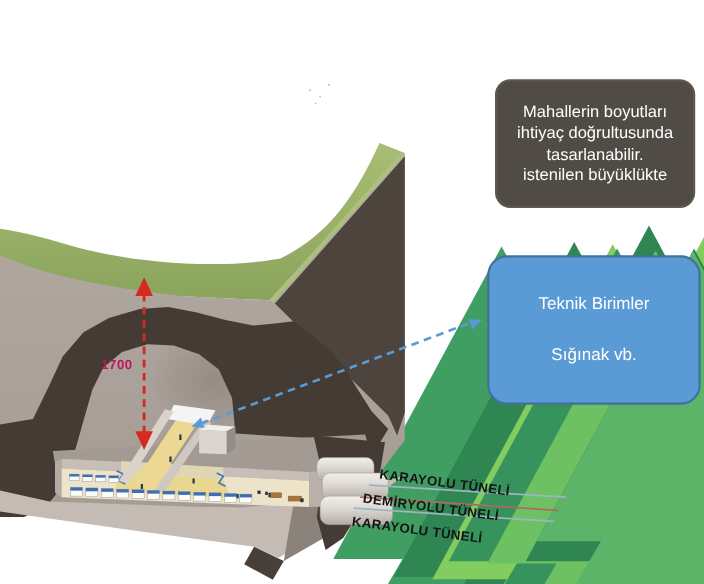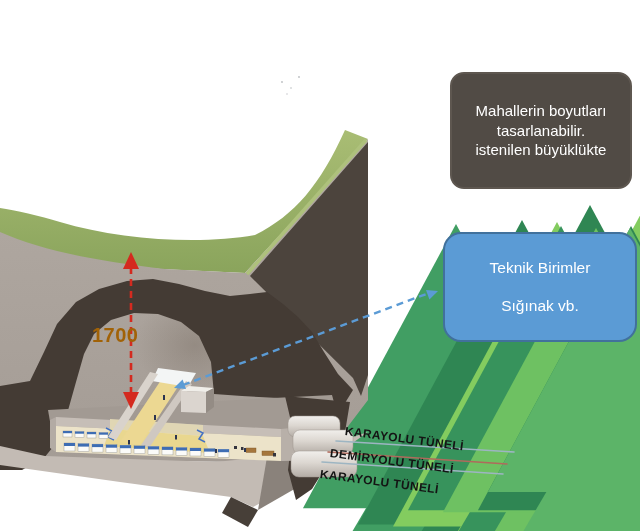--- a/index.html
+++ b/index.html
@@ -5,28 +5,28 @@
   html,body{margin:0;padding:0;background:#ffffff;}
   .stage{position:relative;width:640px;height:531px;background:#ffffff;overflow:hidden;
          font-family:"Liberation Sans",sans-serif;}
   .illustration{position:absolute;left:0;top:0;}
 
   
   .callout{position:absolute;box-sizing:border-box;display:flex;flex-direction:column;
            align-items:center;justify-content:center;text-align:left;color:#ffffff;}
   .callout-gray{left:450px;top:72px;width:182px;height:117px;background:#514b45;
                 border:2px solid #5e5750;border-radius:14px;font-size:15px;line-height:19.5px;}
-  .callout-blue{left:443px;top:232px;width:194px;height:110px;background:#5b9bd5;
+  .callout-blue{left:443px;top:232px;width:194px;height:136px;background:#5b9bd5;
                 border:2px solid #41719c;border-radius:18px;font-size:15.5px;
                 justify-content:space-evenly;padding:6px 0;}
   .callout .line{white-space:nowrap;}
 
   
-  .dim-label{position:absolute;left:92px;top:324px;color:#a16207;font-weight:bold;
-             font-size:20px;letter-spacing:.5px;}
+  .dim-label{position:absolute;left:92px;top:324px;color:#be185d;font-weight:bold;
+             font-size:12px;letter-spacing:.5px;}
 
   
   .tunnel-label{position:absolute;font-weight:bold;font-size:12px;color:#141414;
                 letter-spacing:.4px;white-space:nowrap;transform-origin:left top;
                 transform:rotate(7.5deg);}
   .tunnel-label.t1{left:346px;top:424px;}
   .tunnel-label.t2{left:331px;top:446px;}
   .tunnel-label.t3{left:321px;top:467px;}
 
   
@@ -243,20 +243,21 @@
       <line x1="183" y1="385" x2="429" y2="293" stroke="#5b9bd5" stroke-width="2.4" stroke-dasharray="7 5"></line>
       <polygon points="438,291 429.4,299.5 426,290.1" fill="#5b9bd5"></polygon>
       <polygon points="174,388 186,388.9 182.6,379.5" fill="#5b9bd5"></polygon>
     </g>
   </svg>
 
   <div class="dim-label">1700</div>
 
   <div class="callout callout-gray">
     <div class="line">Mahallerin boyutları</div>
+    <div class="line">ihtiyaç doğrultusunda</div>
     <div class="line">tasarlanabilir.</div>
     <div class="line">istenilen büyüklükte</div>
   </div>
 
   <div class="callout callout-blue">
     <div class="line">Teknik Birimler</div>
     <div class="line">Sığınak vb.</div>
   </div>
 
   <div class="tunnel-label t1">KARAYOLU TÜNELİ</div>

